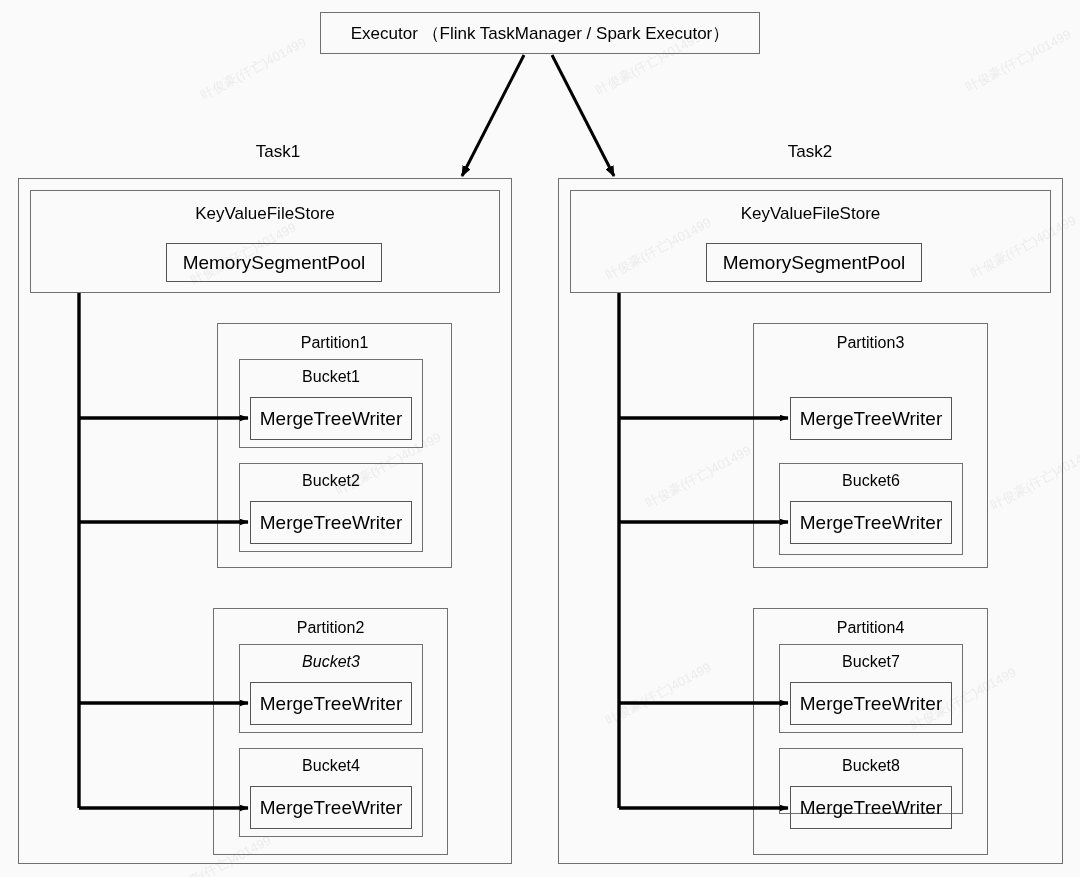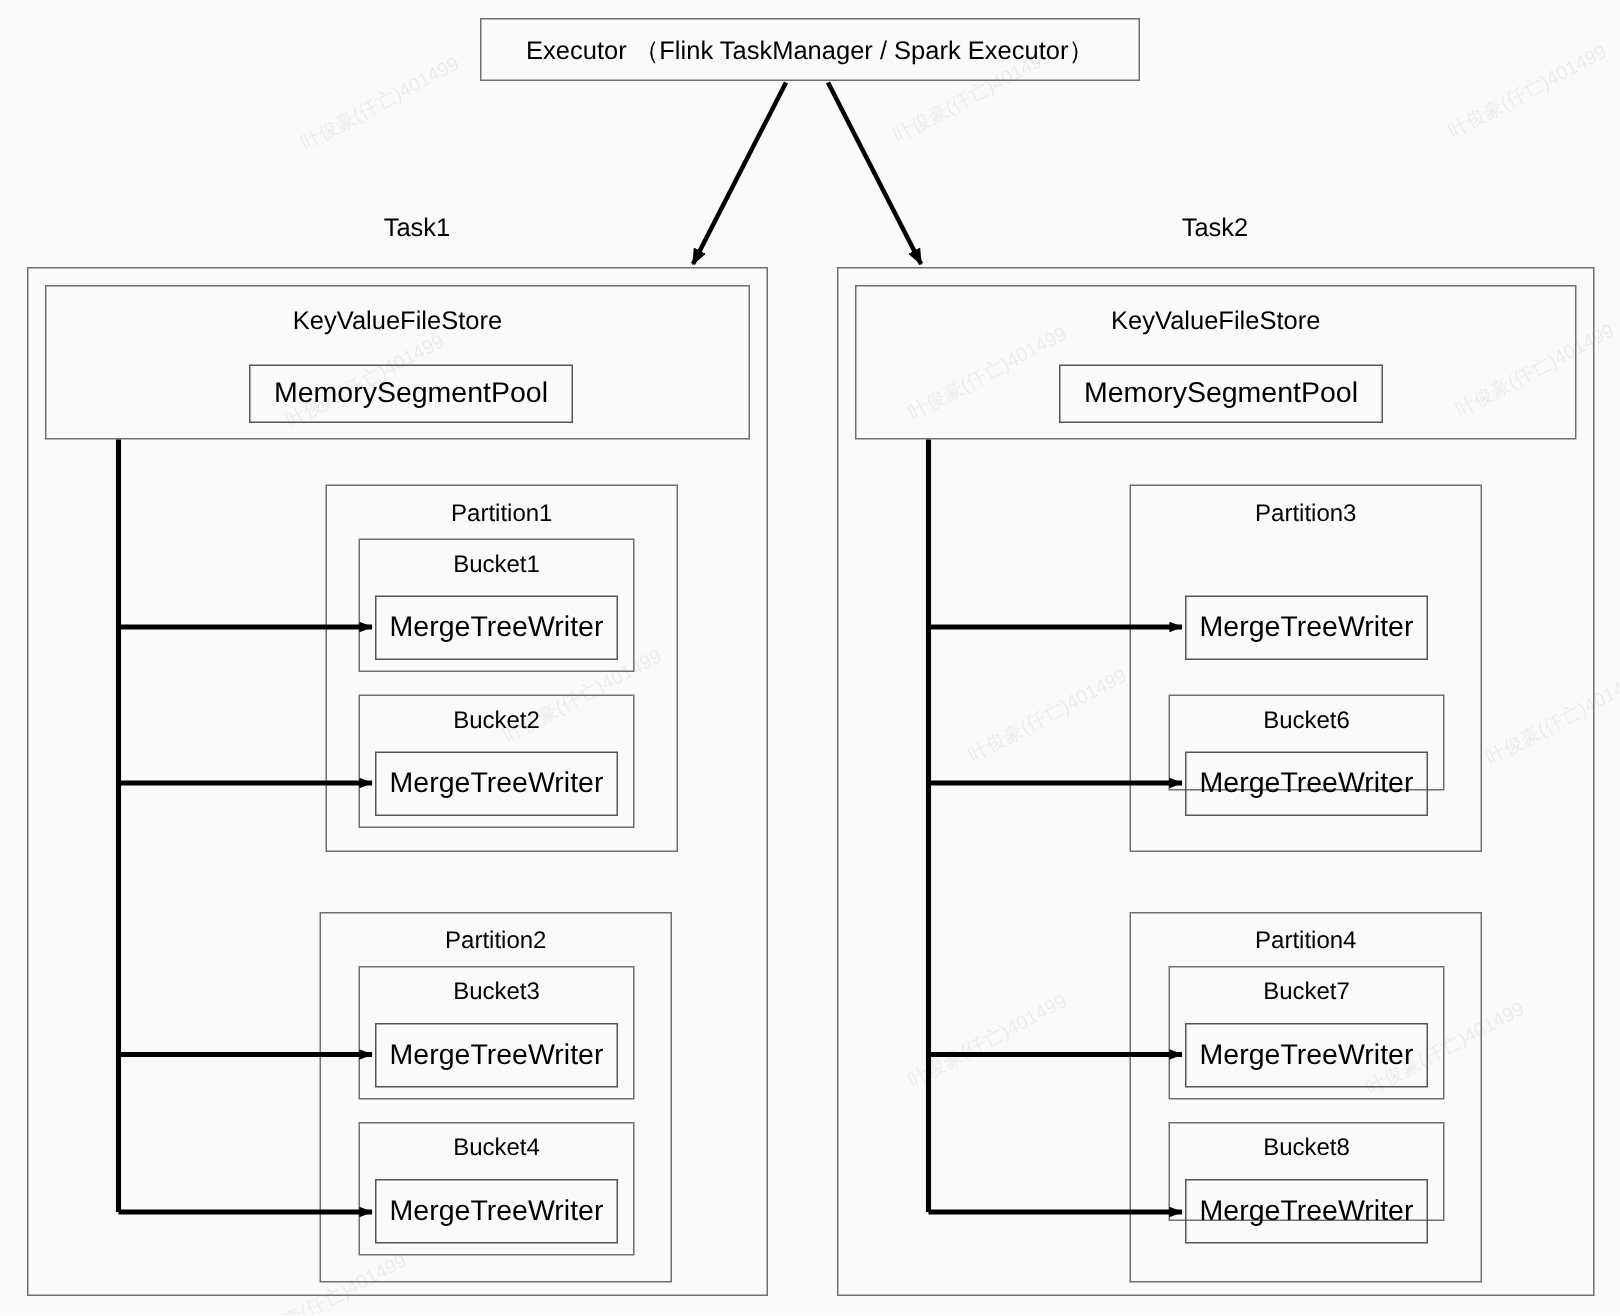--- a/index.html
+++ b/index.html
@@ -149,21 +149,21 @@
   </div>
   <div class="box leaf-box" style="left:250px; top:501px; width:162px; height:43px;">
     <span class="leaf-label">MergeTreeWriter</span>
   </div>
 
   <div class="box partition-box" style="left:213px; top:608px; width:235px; height:247px;">
     <div class="box-title partition-title" style="top:10px;">Partition2</div>
   </div>
 
   <div class="box bucket-box" style="left:239px; top:644px; width:184px; height:89px;">
-    <div class="box-title bucket-title" style="top:8px;">Bucket3</div>
+    <div class="box-title bucket-title" style="top:8px;font-style:italic;">Bucket3</div>
   </div>
   <div class="box leaf-box" style="left:250px; top:682px; width:162px; height:43px;">
     <span class="leaf-label">MergeTreeWriter</span>
   </div>
 
   <div class="box bucket-box" style="left:239px; top:748px; width:184px; height:89px;">
     <div class="box-title bucket-title" style="top:8px;">Bucket4</div>
   </div>
   <div class="box leaf-box" style="left:250px; top:786px; width:162px; height:43px;">
     <span class="leaf-label">MergeTreeWriter</span>
@@ -181,21 +181,21 @@
   </div>
 
   <div class="box partition-box" style="left:753px; top:323px; width:235px; height:245px;">
     <div class="box-title partition-title" style="top:10px;">Partition3</div>
   </div>
 
   <div class="box leaf-box" style="left:790px; top:397px; width:162px; height:43px;">
     <span class="leaf-label">MergeTreeWriter</span>
   </div>
 
-  <div class="box bucket-box" style="left:779px; top:463px; width:184px; height:64px;">
+  <div class="box bucket-box" style="left:779px; top:463px; width:184px; height:92px;">
     <div class="box-title bucket-title" style="top:8px;">Bucket6</div>
   </div>
   <div class="box leaf-box" style="left:790px; top:501px; width:162px; height:43px;">
     <span class="leaf-label">MergeTreeWriter</span>
   </div>
 
   <div class="box partition-box" style="left:753px; top:608px; width:235px; height:247px;">
     <div class="box-title partition-title" style="top:10px;">Partition4</div>
   </div>
 

